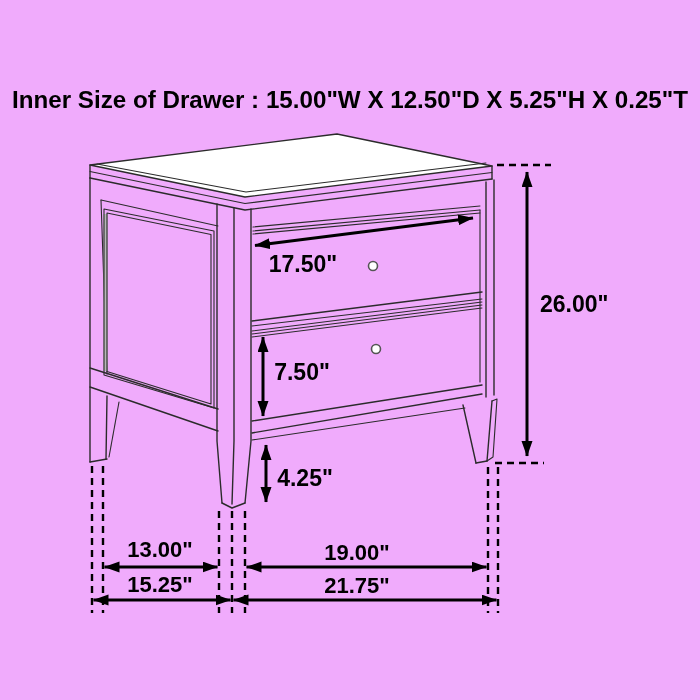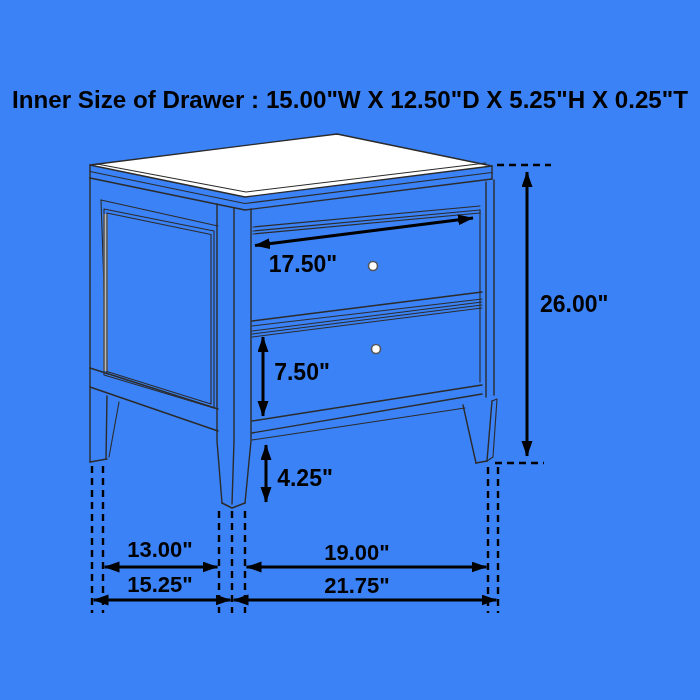--- a/index.html
+++ b/index.html
@@ -1,16 +1,16 @@
 <!DOCTYPE html>
 <html><head>
 <meta charset="utf-8">
 <style>
   html,body{margin:0;padding:0;background:#fff;}
-  .stage{position:relative;width:700px;height:700px;background:#3b82f6;overflow:hidden;
+  .stage{position:relative;width:700px;height:700px;background:#f0abfc;overflow:hidden;
          font-family:"Liberation Sans",sans-serif;}
   svg{display:block;}
   .ln{fill:none;stroke:#2b2b2b;stroke-width:1.4;stroke-linejoin:round;stroke-linecap:round;}
   .lnf{fill:#ffffff;stroke:#2b2b2b;stroke-width:1.4;stroke-linejoin:round;}
   .thin{stroke-width:1.1;}
   .shade{fill:none;stroke:#b8b8b8;stroke-width:4;}
   .knob{fill:#ffffff;stroke:#555555;stroke-width:1.6;}
   .dash{fill:none;stroke:#000000;stroke-width:2.4;stroke-dasharray:7 5;stroke-linecap:butt;}
   .dim{fill:none;stroke:#000000;stroke-width:3;stroke-linecap:butt;}
   .lbl{font-family:"Liberation Sans",sans-serif;font-weight:bold;font-size:23px;fill:#000;}

